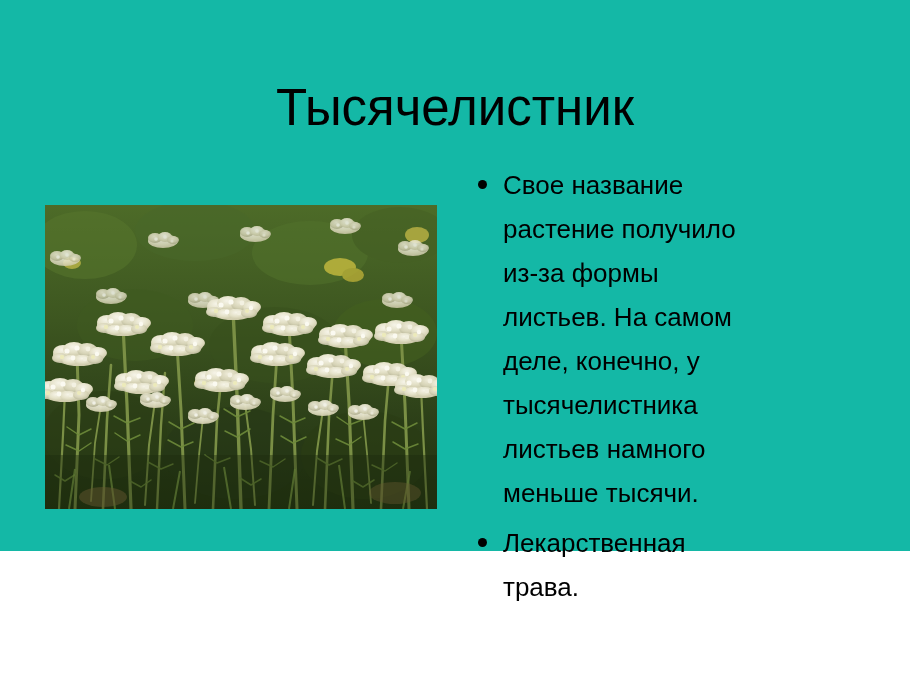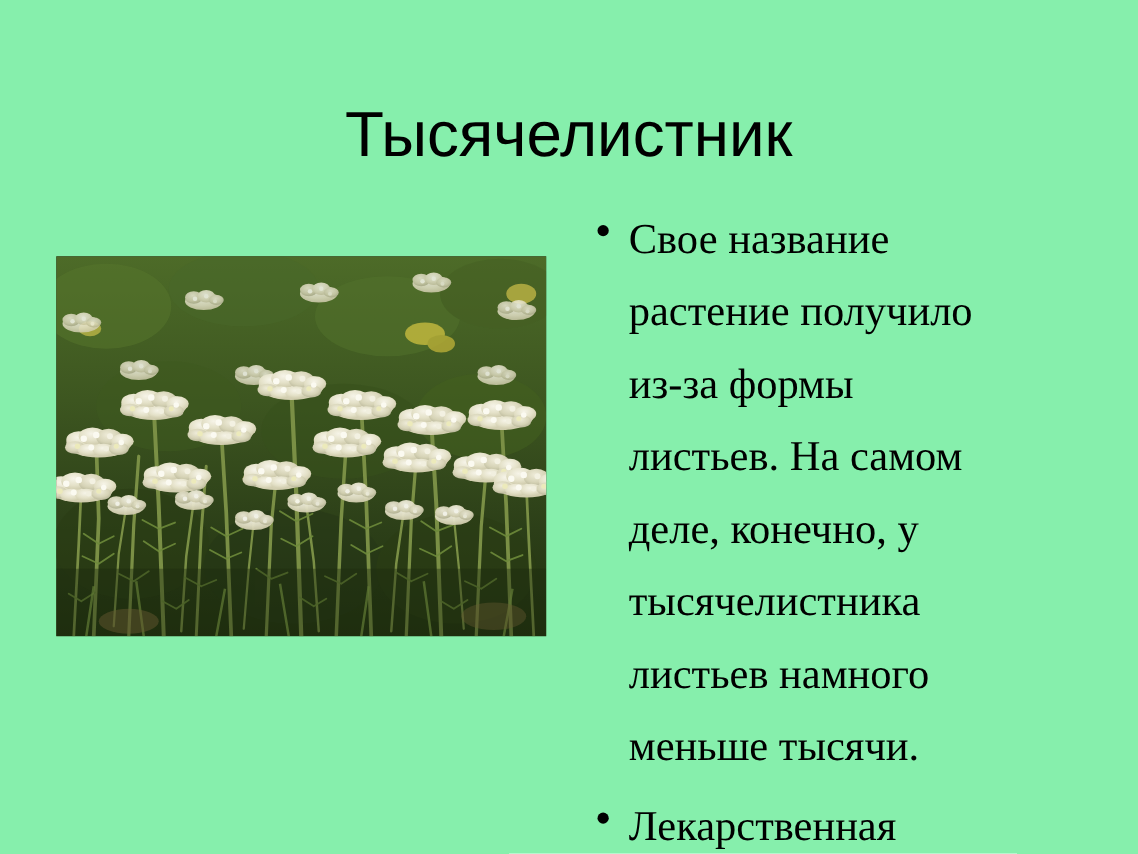--- a/index.html
+++ b/index.html
@@ -11,22 +11,22 @@
   body {
     width: 910px;
     height: 683px;
     overflow: hidden;
     font-family: "Liberation Sans", sans-serif;
     color: #000000;
   }
   .slide {
     position: relative;
     width: 910px;
-    height: 683px;
-    background: #86efac;
+    height: 551px;
+    background: #14b8a6;
   }
 
   
   .slide-title {
     position: absolute;
     left: 0;
     top: 44px;
     width: 910px;
     text-align: center;
     font-size: 51px;
@@ -72,26 +72,25 @@
     position: absolute;
     left: 8px;
     top: 17px;
     width: 9px;
     height: 9px;
     border-radius: 50%;
     background: #000000;
   }
   .bullet-text {
     display: block;
-    font-size: 34px;
-    line-height: 58px;
+    font-size: 26px;
+    line-height: 44px;
     font-weight: 400;
     color: #000000;
     white-space: pre-line;
-    font-family: Liberation Serif, serif;
   }
 </style>
 </head>
 <body>
 
 <div class="slide">
 
   <h1 class="slide-title">Тысячелистник</h1>
 
   <div class="photo-frame">

